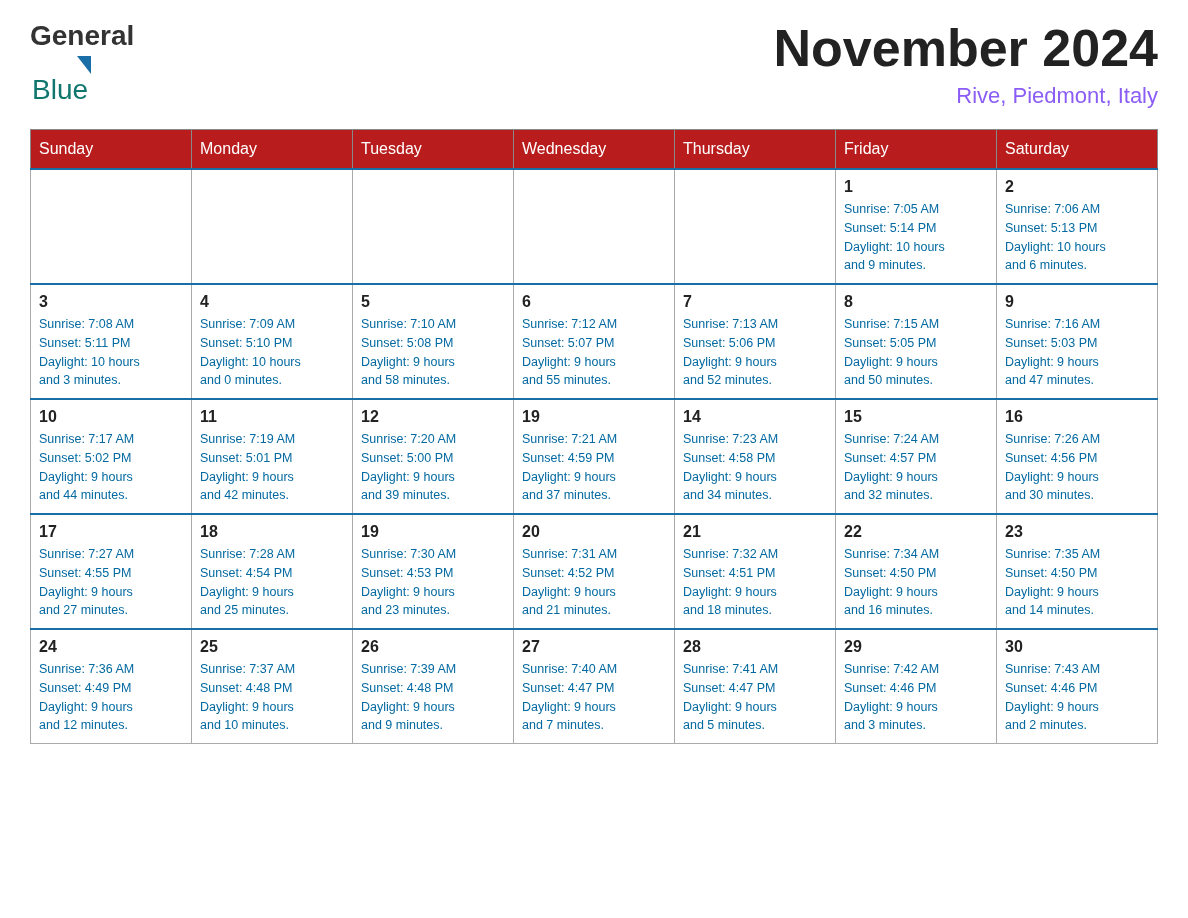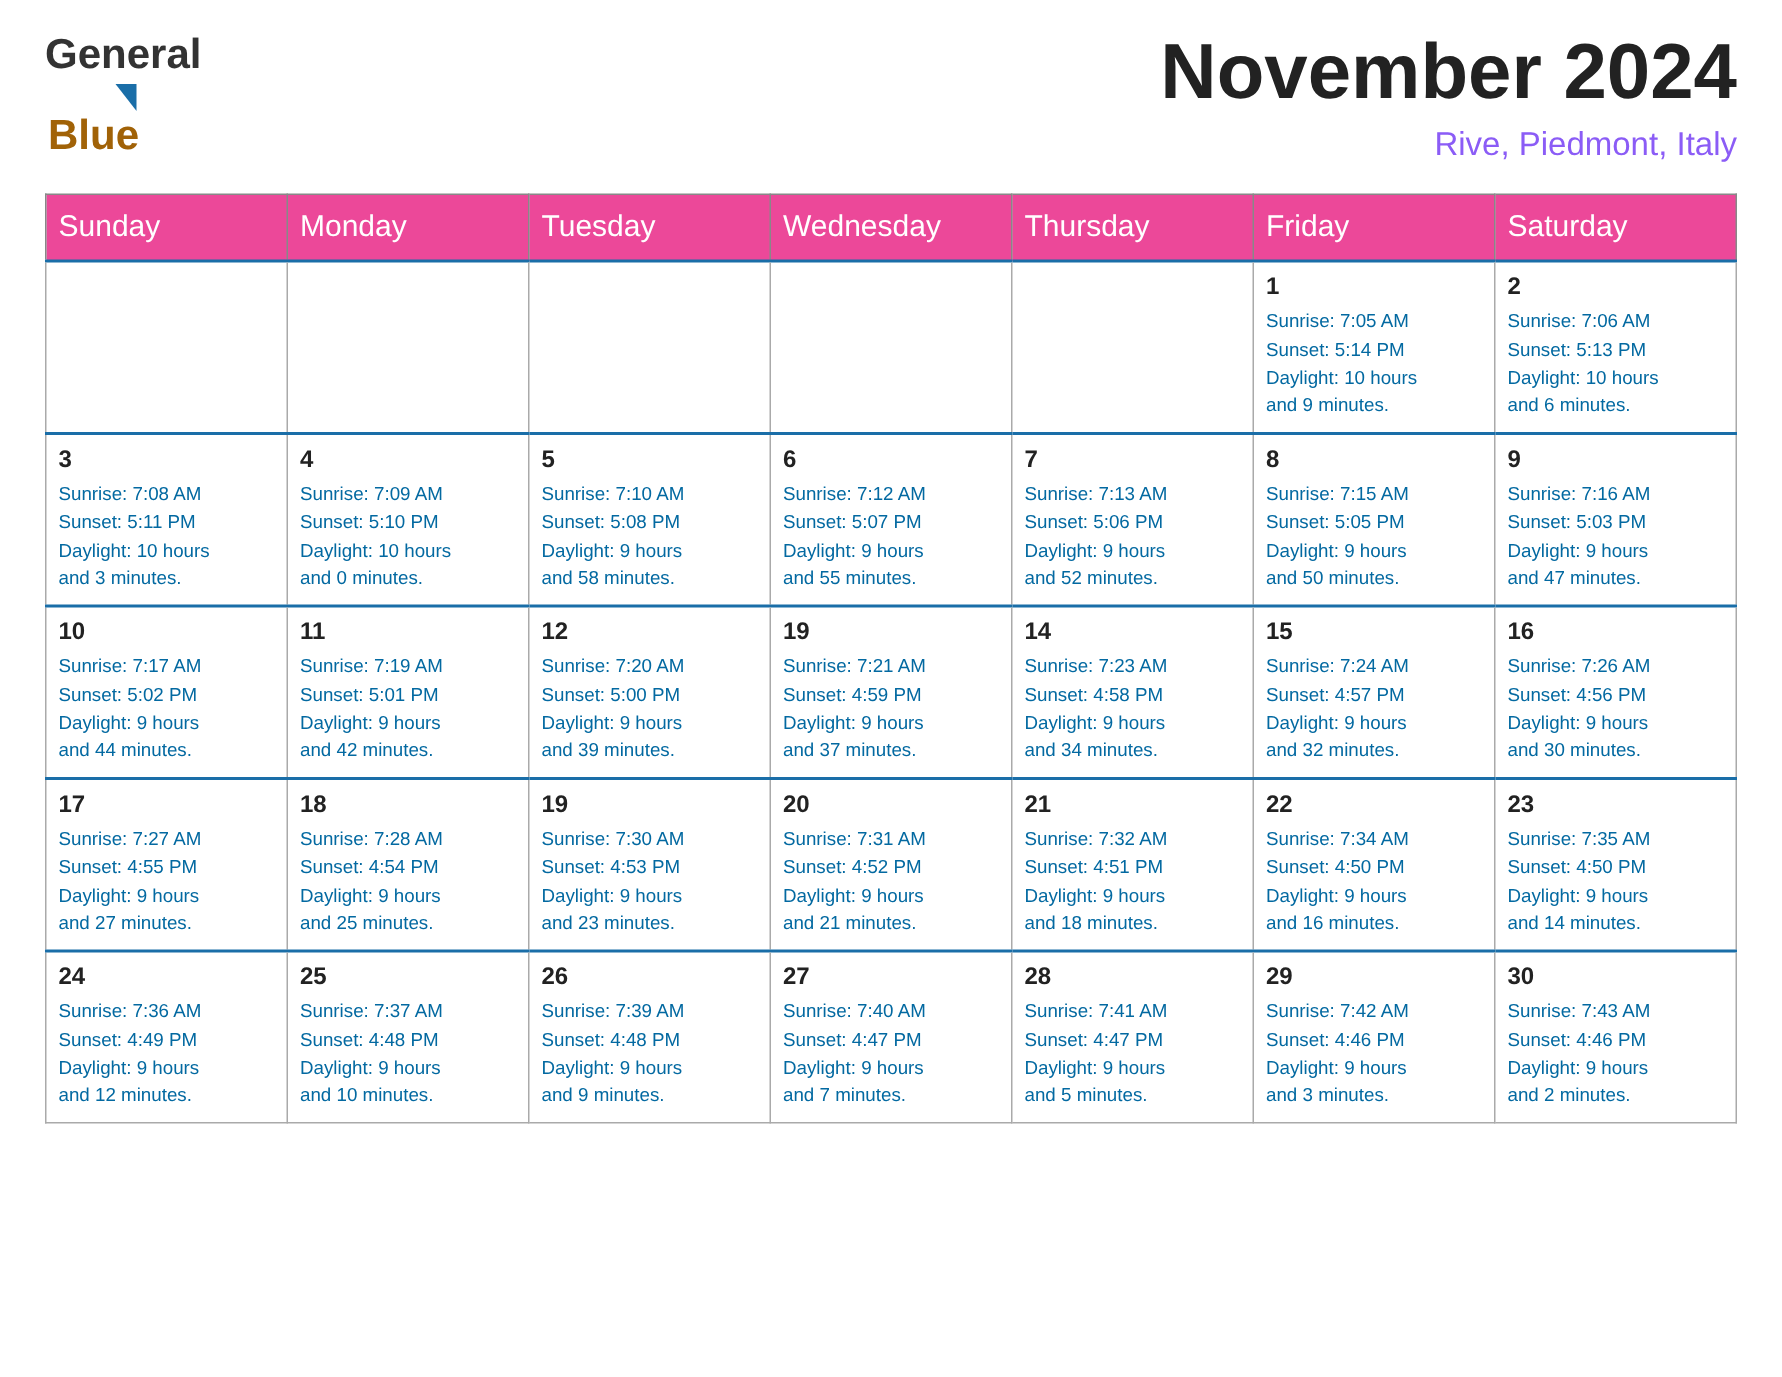--- a/index.html
+++ b/index.html
@@ -35,22 +35,22 @@
       width: 0;
       height: 0;
       border-left: 14px solid transparent;
       border-right: 0px solid transparent;
       border-top: 18px solid #1a6ea8;
       margin-left: 4px;
       margin-top: 4px;
     }
     .logo-blue {
       font-size: 28px;
-      font-weight: bold;
-      color: #a16207;
+      font-weight: normal;
+      color: #0f766e;
       margin-left: 2px;
     }
     .title-block {
       text-align: right;
     }
     .month-title {
       font-size: 52px;
       font-weight: bold;
       color: #222;
       line-height: 1.1;
@@ -59,24 +59,24 @@
       font-size: 22px;
       color: #8b5cf6;
       margin-top: 6px;
     }
     .calendar {
       width: 100%;
       border-collapse: collapse;
       border: 1px solid #888;
     }
     .calendar th {
-      background-color: #ec4899;
+      background-color: #b91c1c;
       color: #fff;
       padding: 10px 8px;
-      font-size: 20px;
+      font-size: 16px;
       font-weight: normal;
       text-align: left;
       border: 1px solid #888;
     }
     .calendar td {
       vertical-align: top;
       padding: 8px;
       border: 1px solid #aaa;
       width: 14.28%;
       min-height: 110px;

